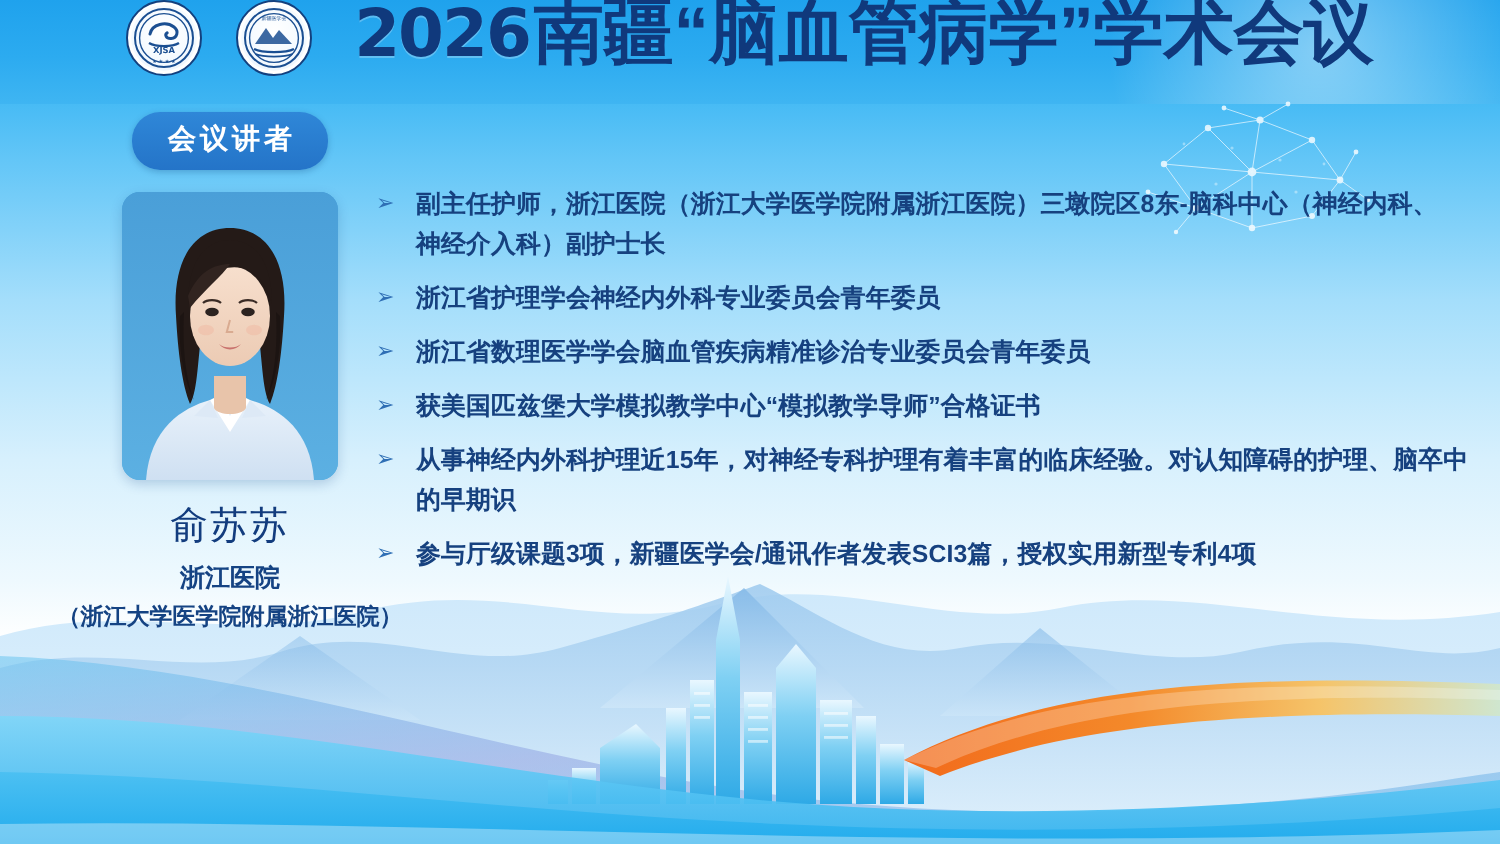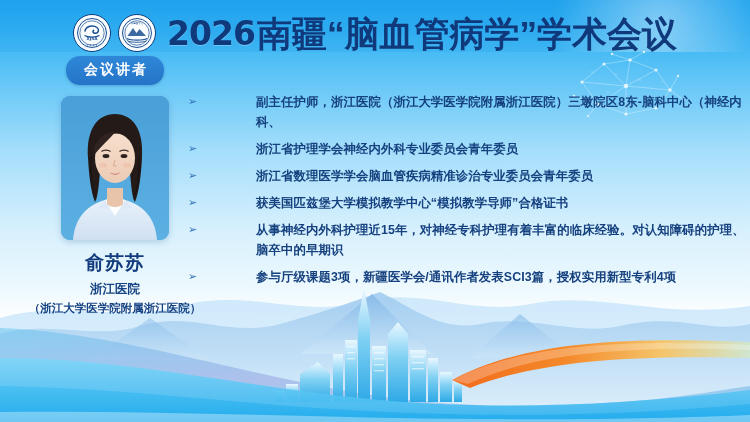--- a/index.html
+++ b/index.html
@@ -46,23 +46,23 @@
     position: absolute;
     right: -40px; top: -60px;
     width: 260px; height: 170px;
     background: radial-gradient(circle at 50% 50%, rgba(255,255,255,0.42) 0%, rgba(255,255,255,0.0) 68%);
   }
   .banner-inner {
     position: absolute;
     left: 0; top: 0;
     width: 750px; height: 52px;
     display: flex;
-    align-items: flex-end;
+    align-items: flex-start;
     justify-content: center;
-    gap: 7px;
+    gap: 17px;
   }
 
   .logo {
     width: 36px; height: 36px;
     border-radius: 50%;
     background: radial-gradient(circle at 50% 40%, #ffffff 0%, #f2f9ff 60%, #e2eefb 100%);
     border: 1.6px solid #13407e;
     box-shadow: 0 0 0 1.6px #ffffff inset;
     position: relative;
     flex: 0 0 auto;
@@ -137,21 +137,21 @@
     border-radius: 9px;
     overflow: hidden;
     background: linear-gradient(to bottom, #3d9ad8 0%, #4aa7de 100%);
     box-shadow: 0 2px 6px rgba(20,70,130,0.22);
     position: relative;
   }
   .portrait svg { display: block; }
   .sp-name {
     margin-top: 10px;
     font-size: 19px;
-    font-weight: bold;
+    font-weight: normal;
     color: #123c7e;
     letter-spacing: 1px;
   }
   .sp-org {
     margin-top: 5px;
     font-size: 12.5px;
     color: #154383;
     font-weight: bold;
   }
   .sp-org2 {
@@ -181,21 +181,20 @@
     line-height: 19px;
     font-family: "DejaVu Sans", sans-serif;
   }
   .bullet-text {
     flex: 1 1 auto;
     font-size: 12.4px;
     line-height: 20px;
     color: #16417f;
     font-weight: bold;
     letter-spacing: 0.1px;
-    margin-left: 48px;
   }
   .bullet-text .ln { display: block; }
 
   
   .scenery {
     position: absolute;
     left: 0; bottom: 0;
     width: 750px; height: 160px;
     pointer-events: none;
   }
@@ -426,20 +425,21 @@
     <div class="sp-org">浙江医院</div>
     <div class="sp-org2">（浙江大学医学院附属浙江医院）</div>
   </div>
 
   <div class="bullets">
 
     <div class="bullet-row">
       <span class="bullet-mark">➢</span>
       <span class="bullet-text">
         <span class="ln">副主任护师，浙江医院（浙江大学医学院附属浙江医院）三墩院区8东-脑科中心（神经内科、</span>
+        <span class="ln">神经介入科）副护士长</span>
       </span>
     </div>
 
     <div class="bullet-row">
       <span class="bullet-mark">➢</span>
       <span class="bullet-text">
         <span class="ln">浙江省护理学会神经内外科专业委员会青年委员</span>
       </span>
     </div>
 

